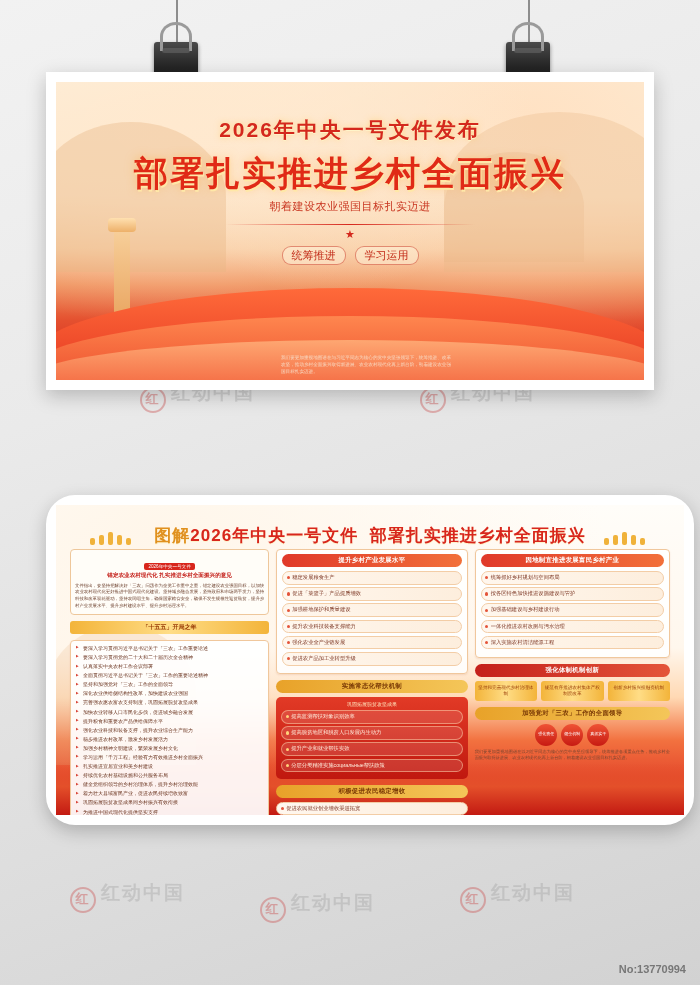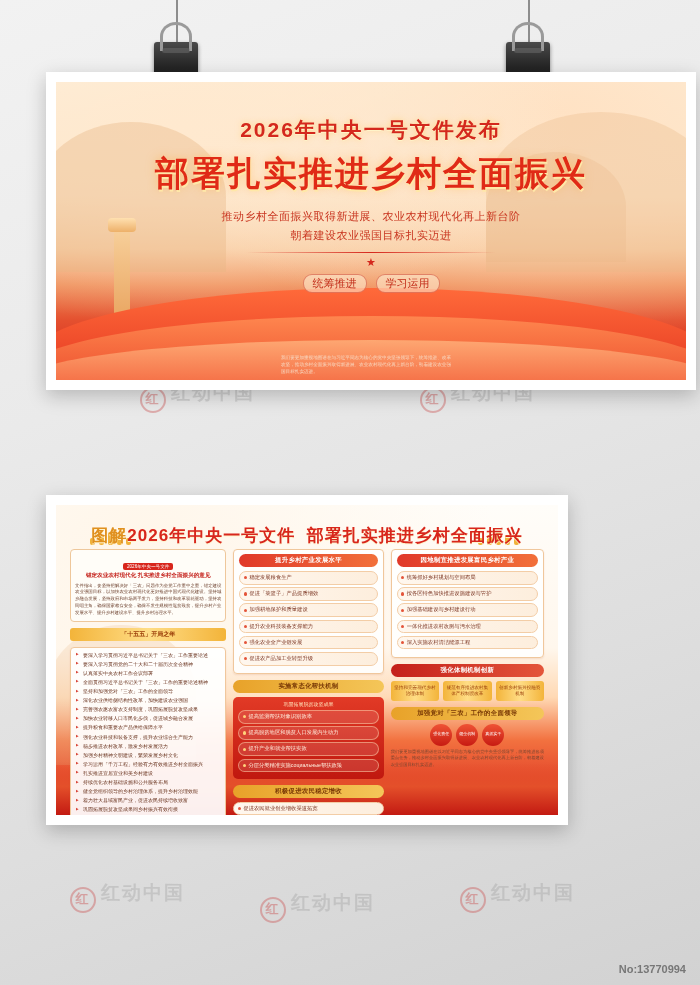--- a/index.html
+++ b/index.html
@@ -25,21 +25,21 @@
   .clip:after{content:"";position:absolute;left:8px;right:8px;top:6px;height:5px;
         border-radius:3px;background:#6d6d6d;opacity:.5;}
   .clip .arm{position:absolute;width:26px;height:26px;border:3px solid #9a9a9a;
         border-radius:50% 50% 0 0;border-bottom:none;top:-20px;left:6px;}
 
   
   .board{position:absolute;background:#fff;box-shadow:0 6px 18px rgba(0,0,0,.22);}
   .board-inner{position:absolute;inset:10px;overflow:hidden;}
 
   
-  #board1{left:46px;top:72px;width:608px;height:318px;padding-left:42px;}
+  #board1{left:46px;top:72px;width:608px;height:318px;}
   .bg1{position:absolute;inset:0;
      background:
        radial-gradient(ellipse at 20% 15%,#ffe9cf 0%,rgba(255,233,207,0) 55%),
        radial-gradient(ellipse at 80% 10%,#ffe2c4 0%,rgba(255,226,196,0) 60%),
        linear-gradient(180deg,#fdf0dc 0%,#fbe3c6 38%,#f7c79b 56%,#ef8f5a 68%,#e4502f 80%,#d01f16 100%);
   }
   .mtn{position:absolute;opacity:.38;background:#e8b584;}
   .silk{position:absolute;left:-5%;width:110%;border-radius:50%;}
   .tower{position:absolute;left:58px;bottom:58px;width:16px;height:92px;
      background:linear-gradient(180deg,#f7cf9a,#e9a45f);border-radius:3px 3px 0 0;}
@@ -57,21 +57,21 @@
   .b1-sub{font-size:11px;color:#c8341f;margin-top:10px;line-height:1.7;letter-spacing:.5px;}
   .b1-div{margin:8px auto 0;width:250px;height:1px;background:linear-gradient(90deg,rgba(214,40,29,0),#d6281d,rgba(214,40,29,0));}
   .b1-star{color:#d4281d;font-size:11px;margin-top:3px;}
   .b1-tags{margin-top:5px;display:flex;justify-content:center;gap:9px;}
   .b1-tag{font-size:11px;color:#c22b18;border:1px solid rgba(200,50,30,.5);
      background:rgba(255,240,215,.55);border-radius:9px;padding:1px 9px;}
   .b1-note{position:absolute;left:225px;top:272px;width:170px;font-size:4.6px;color:#f7d9c2;
      line-height:1.55;text-align:justify;}
 
   
-  #board2{left:46px;top:495px;width:522px;height:330px;}
+  #board2{left:46px;top:495px;width:648px;height:330px;border-radius:29px;}
   .bg2{position:absolute;inset:0;
      background:
        radial-gradient(ellipse at 15% 10%,#fff6ea 0%,rgba(255,246,234,0) 60%),
        linear-gradient(180deg,#fffdf9 0%,#fff7ed 46%,#ffd9b4 62%,#f2713f 76%,#d8221a 100%);
   }
   .b2-title{position:absolute;left:0;right:0;top:19px;text-align:center;font-size:17px;
      font-weight:bold;color:#d8261c;letter-spacing:1px;
      text-shadow:0 1px 0 #fff3cc;}
   .b2-title .g{color:#e0901f;}
   .wing{position:absolute;top:24px;width:46px;height:16px;}
@@ -152,21 +152,20 @@
 
     <div class="tower"></div>
 
     <div class="silk" style="bottom:-58px;height:150px;background:linear-gradient(180deg,#ff6a3a,#d41a12);"></div>
     <div class="silk" style="bottom:-48px;height:112px;background:linear-gradient(180deg,#ff8b52,#e22c18);opacity:.9;"></div>
     <div class="silk" style="bottom:-40px;height:80px;background:linear-gradient(180deg,#ffb07a,#ef4322);opacity:.85;"></div>
 
     <div class="b1-head">
       <div class="b1-title">2026年中央一号文件发布</div>
       <div class="b1-main">部署扎实推进乡村全面振兴</div>
-      <div class="b1-sub">推动乡村全面振兴取得新进展、农业农村现代化再上新台阶</div>
       <div class="b1-sub" style="margin-top:0">朝着建设农业强国目标扎实迈进</div>
       <div class="b1-div"></div>
       <div class="b1-star">★</div>
       <div class="b1-tags">
         <span class="b1-tag">统筹推进</span>
         <span class="b1-tag">学习运用</span>
       </div>
     </div>
 
     <div class="b1-note">我们要更加重视地图谱在与习近平同志为核心的党中央坚强领导下，统筹推进、改革攻坚，推动乡村全面振兴取得新进展、农业农村现代化再上新台阶，朝着建设农业强国目标扎实迈进。</div>

